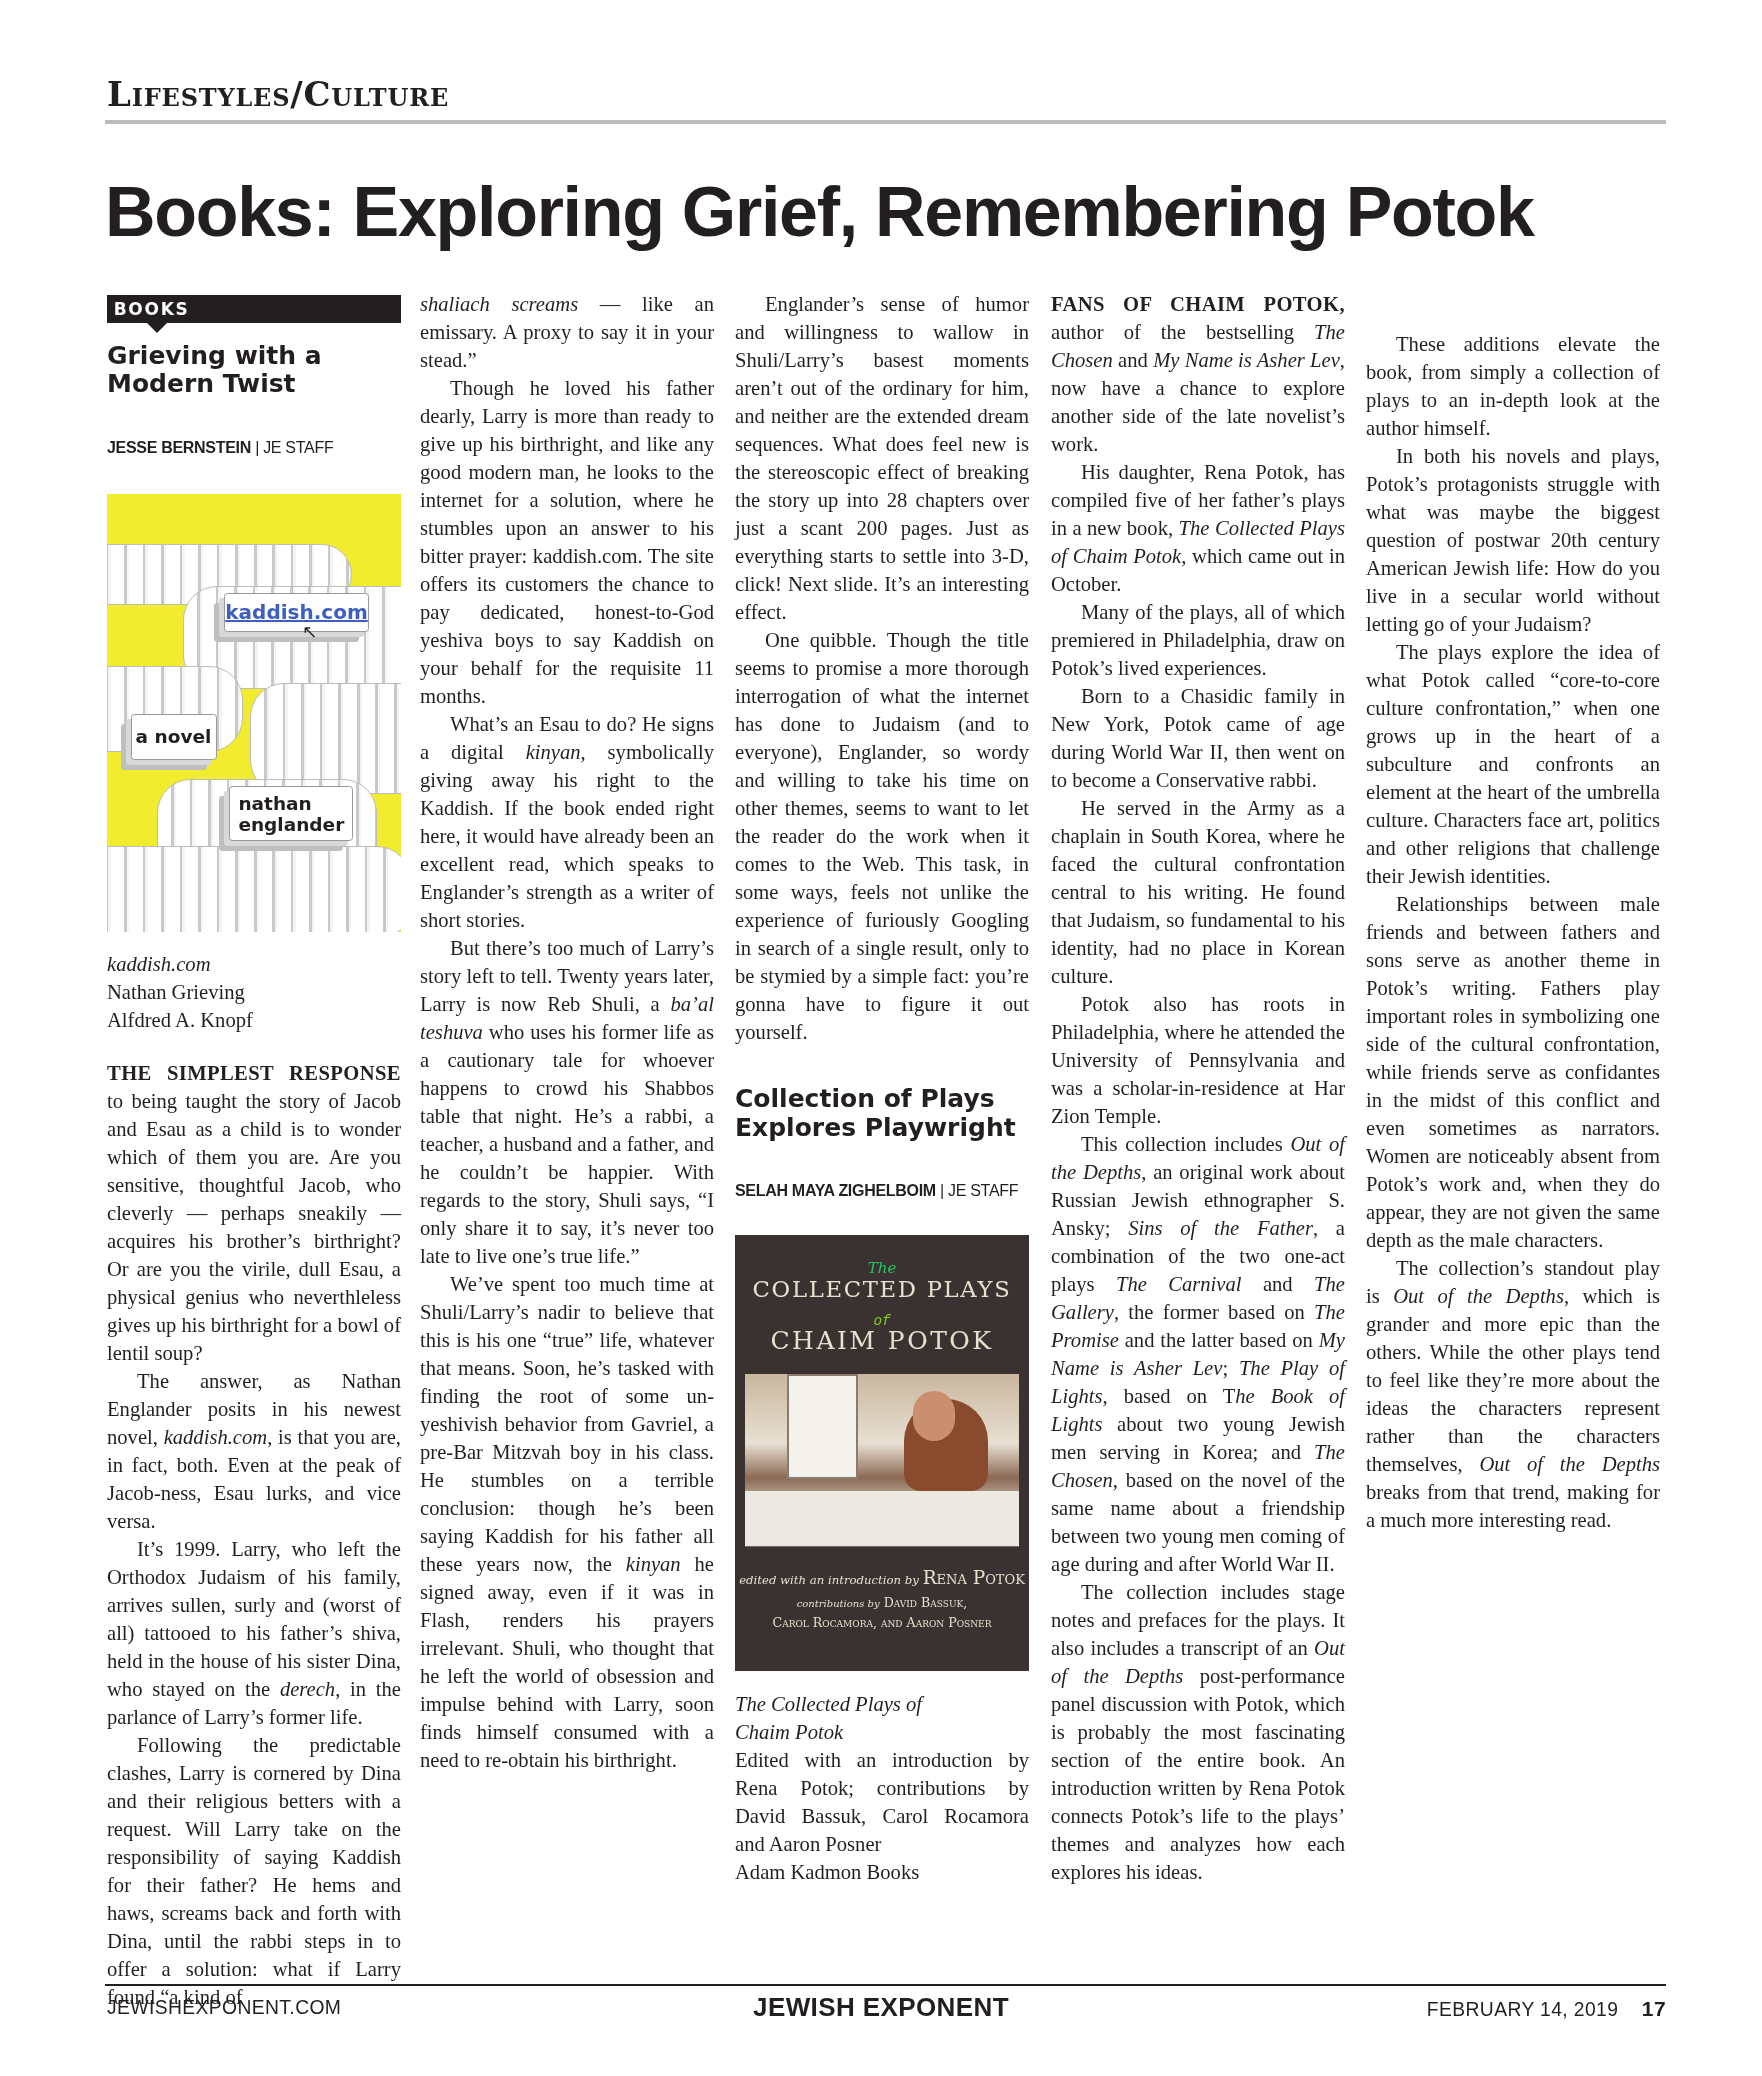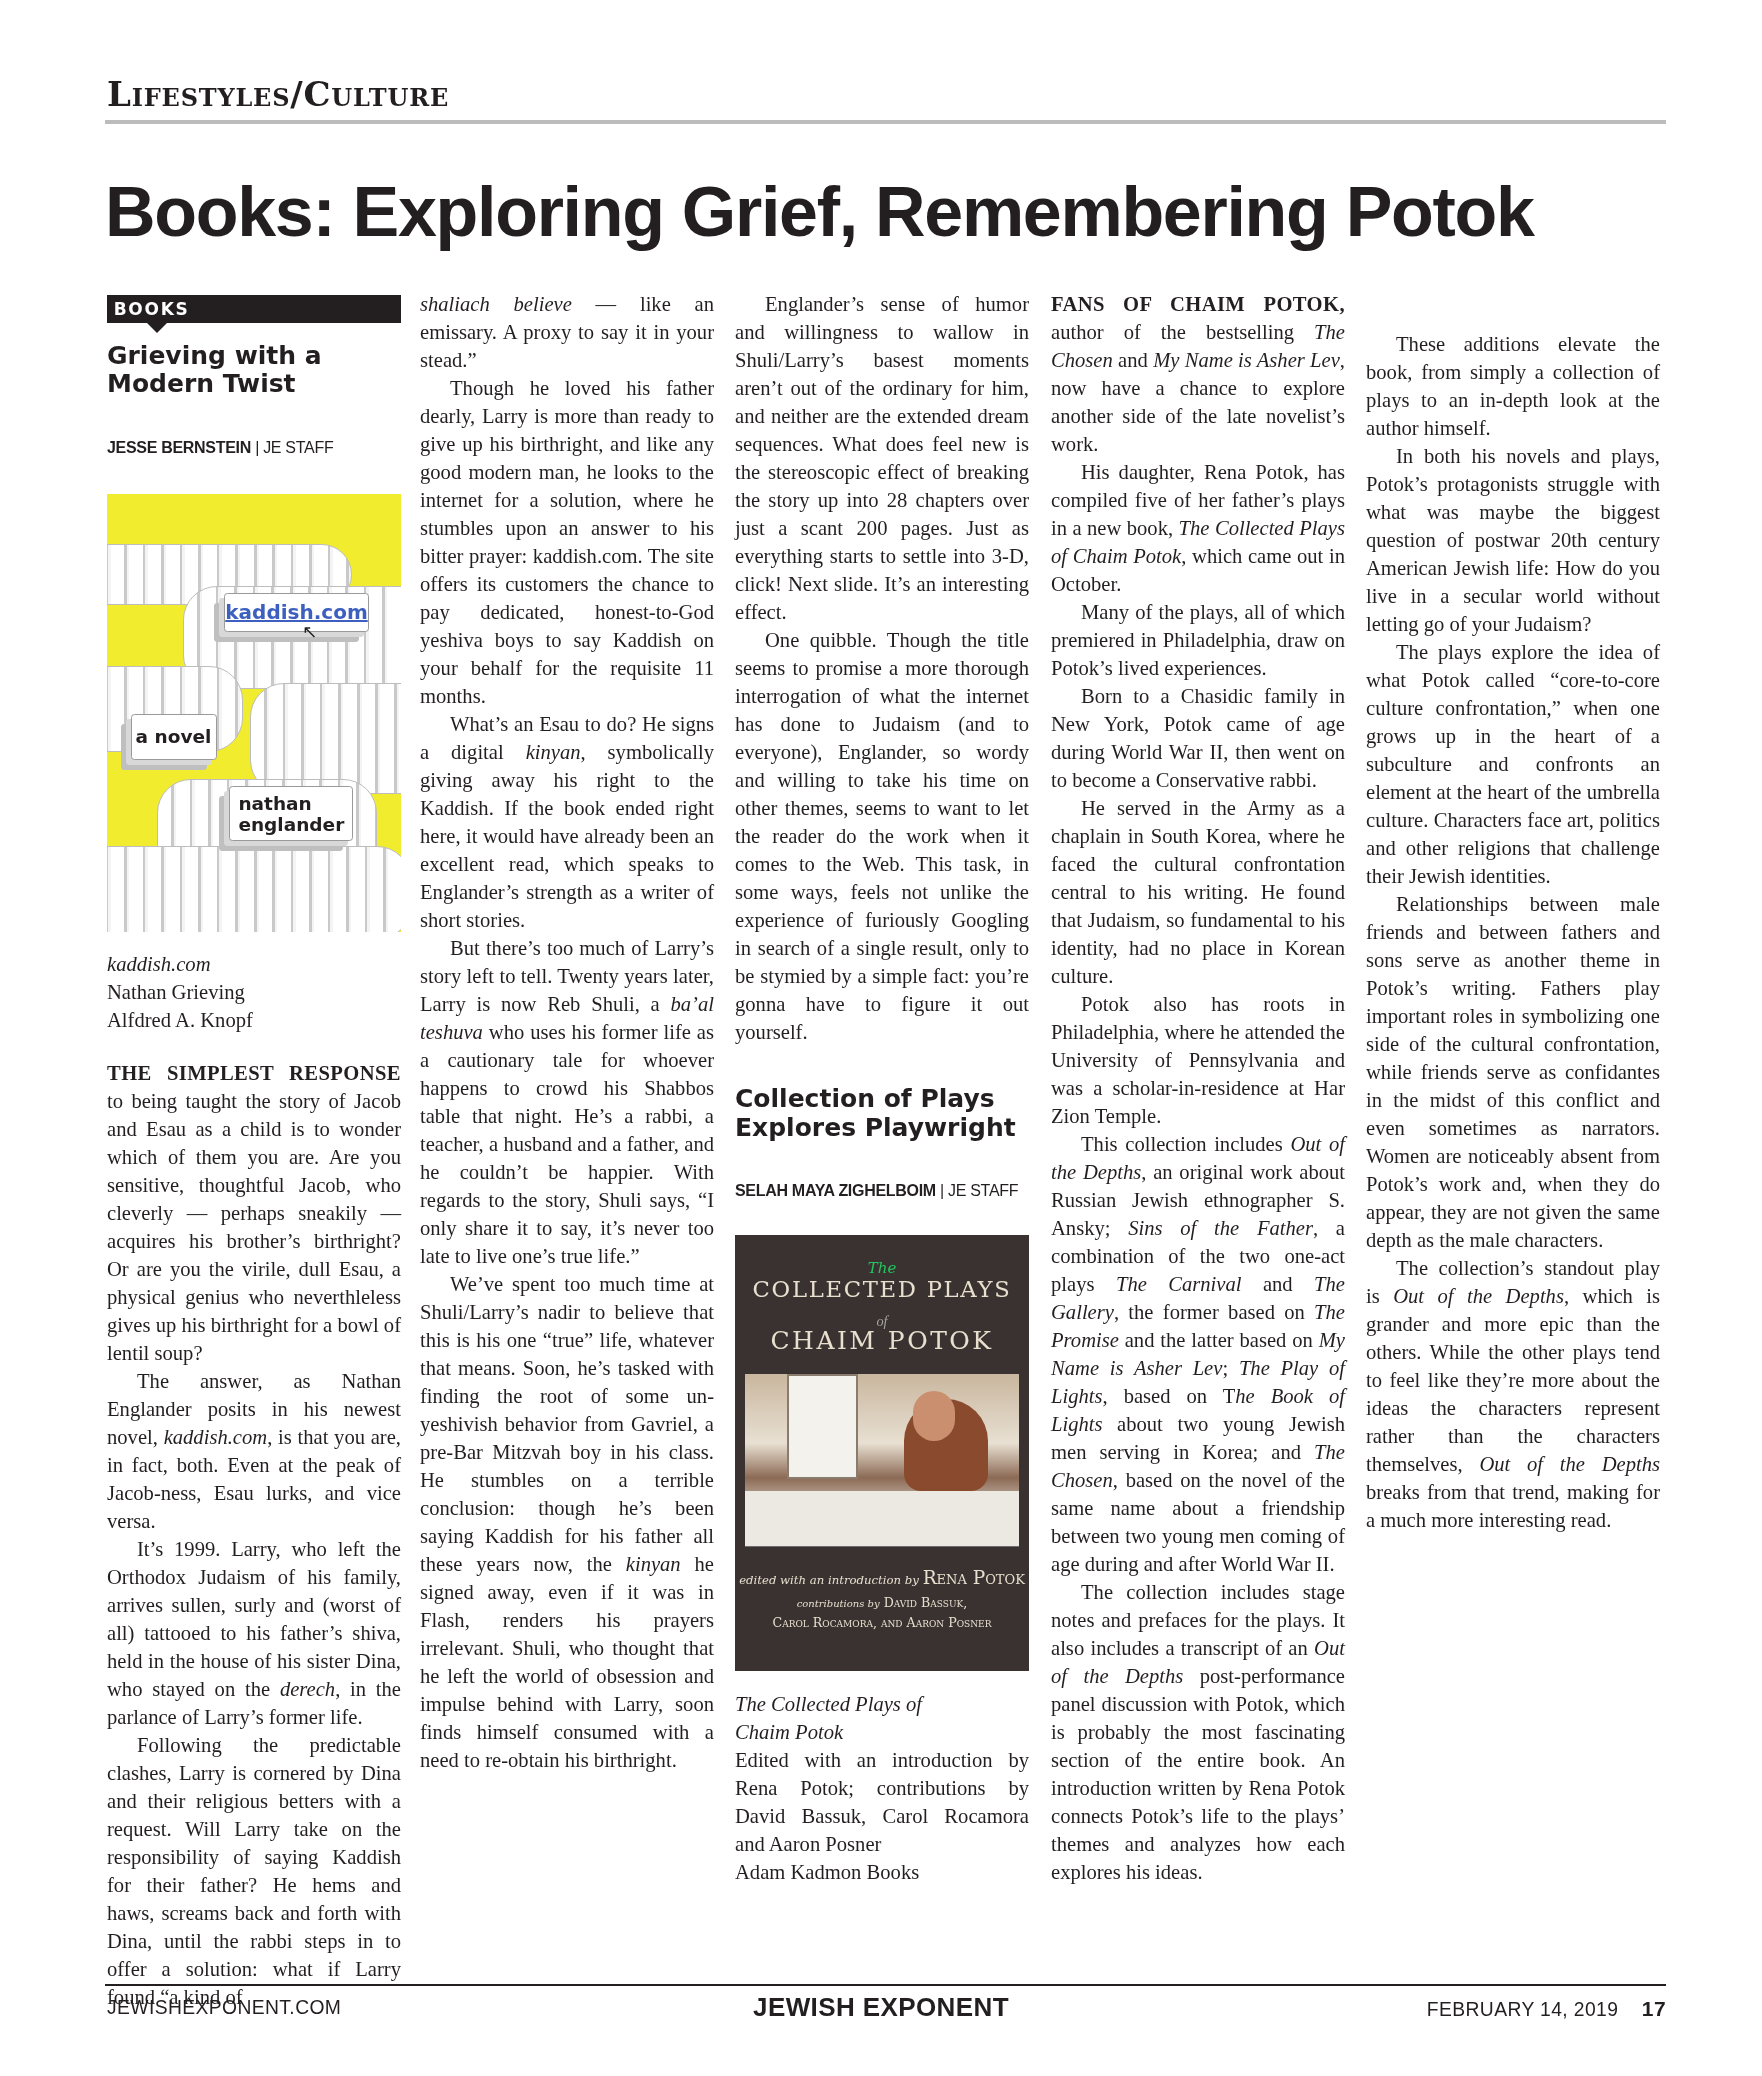--- a/index.html
+++ b/index.html
@@ -30,21 +30,21 @@
   .cover-kaddish .win { position: absolute; background: #ffffff; border: 0.8px solid #9a9a9a; box-shadow: -5px 5px 0 #d8d8d8, -10px 10px 0 #bfbfbf; border-radius: 3.4px; font-family: "DejaVu Sans", sans-serif; font-weight: bold; }
   .cover-kaddish .url { color: #3d5fbf; text-decoration: underline; font-size: 20px; }
   .cover-kaddish .cursor { position: absolute; font-size: 18.5px; color: #222; }
 
   .caption { margin-top: 18.5px; text-align: left; }
   .caption div { text-align: left; }
 
   .cover-potok { position: relative; width: 294px; height: 436px; margin-top: 30px; background: #3a3231; overflow: hidden; }
   .cover-potok .title-the { position: absolute; top: 18.5px; width: 100%; text-align: center; font-family: "DejaVu Serif", serif; font-style: italic; font-size: 15px; color: #22c55e; }
   .cover-potok .title-main { position: absolute; top: 40px; width: 100%; text-align: center; font-family: "DejaVu Serif", serif; font-size: 22.7px; letter-spacing: 1.7px; color: #e9dfcf; }
-  .cover-potok .title-of { position: absolute; top: 72px; width: 100%; text-align: center; font-family: Liberation Serif, serif; font-style: italic; font-size: 14.3px; color: #a3a3a3; }
+  .cover-potok .title-of { position: absolute; top: 72px; width: 100%; text-align: center; font-family: Liberation Mono, monospace; font-style: italic; font-size: 14.3px; color: #84cc16; }
   .cover-potok .title-name { position: absolute; top: 92px; width: 100%; text-align: center; font-family: "DejaVu Serif", serif; font-size: 25px; letter-spacing: 2.5px; color: #e9dfcf; }
   .cover-potok .photo { position: absolute; top: 139px; left: 10px; width: 274px; height: 173px; background: linear-gradient(180deg, #c9b69e 0%, #e8e0d2 40%, #8c6a55 60%, #d9d2c6 80%, #6d6a70 100%); }
   .cover-potok .photo .window { position: absolute; left: 42px; top: 0; width: 67px; height: 101px; background: #f4f2ec; border: 2.5px solid #8a7b6f; }
   .cover-potok .photo .man { position: absolute; left: 159px; top: 25px; width: 84px; height: 92px; border-radius: 42px 42px 17px 17px; background: #8a4a2e; }
   .cover-potok .photo .head { position: absolute; left: 168px; top: 17px; width: 42px; height: 50px; border-radius: 21px; background: #c98f6e; }
   .cover-potok .photo .desk { position: absolute; left: 0; top: 117px; width: 274px; height: 55px; background: #ece9e2; }
   .cover-potok .editor { position: absolute; top: 329px; width: 100%; text-align: center; font-family: "DejaVu Serif", serif; font-size: 11.7px; color: #e9dfcf; }
   .cover-potok .editor span { font-size: 18.5px; font-variant: small-caps; }
   .cover-potok .contrib { position: absolute; top: 359px; width: 100%; text-align: center; font-family: "DejaVu Serif", serif; font-size: 12.6px; line-height: 18.5px; color: #e9dfcf; font-variant: small-caps; }
 
@@ -93,21 +93,21 @@
     <div>Alfdred A. Knopf</div>
   </div>
 
   <p class="noindent" style="margin-top:25px;"><span class="lead">THE SIMPLEST RESPONSE</span> <span>to being taught the story of Jacob and Esau as a child is to wonder which of them you are. Are you sensitive, thoughtful Jacob, who cleverly — perhaps sneakily — acquires his brother’s birthright? Or are you the virile, dull Esau, a physical genius who neverthleless gives up his birthright for a bowl of lentil soup?</span></p>
   <p><span>The answer, as Nathan Englander posits in his newest novel, </span><i>kaddish.com</i><span>, is that you are, in fact, both. Even at the peak of Jacob-ness, Esau lurks, and vice versa.</span></p>
   <p><span>It’s 1999. Larry, who left the Orthodox Judaism of his family, arrives sullen, surly and (worst of all) tattooed to his father’s shiva, held in the house of his sister Dina, who stayed on the </span><i>derech</i><span>, in the parlance of Larry’s former life.</span></p>
   <p><span>Following the predictable clashes, Larry is cornered by Dina and their religious betters with a request. Will Larry take on the responsibility of saying Kaddish for their father? He hems and haws, screams back and forth with Dina, until the rabbi steps in to offer a solution: what if Larry found “a kind of </span></p>
 </div>
 
 <div class="col col2">
-  <p class="noindent"><i>shaliach believe</i><span> — like an emissary. A proxy to say it in your stead.”</span></p>
+  <p class="noindent"><i>shaliach screams</i><span> — like an emissary. A proxy to say it in your stead.”</span></p>
   <p>Though he loved his father dearly, Larry is more than ready to give up his birthright, and like any good modern man, he looks to the internet for a solution, where he stumbles upon an answer to his bitter prayer: kaddish.com. The site offers its customers the chance to pay dedicated, honest-to-God yeshiva boys to say Kaddish on your behalf for the requisite 11 months.</p>
   <p><span>What’s an Esau to do? He signs a digital </span><i>kinyan</i><span>, symbolically giving away his right to the Kaddish. If the book ended right here, it would have already been an excellent read, which speaks to Englander’s strength as a writer of short stories.</span></p>
   <p><span>But there’s too much of Larry’s story left to tell. Twenty years later, Larry is now Reb Shuli, a </span><i>ba’al teshuva</i><span> who uses his former life as a cautionary tale for whoever happens to crowd his Shabbos table that night. He’s a rabbi, a teacher, a husband and a father, and he couldn’t be happier. With regards to the story, Shuli says, “I only share it to say, it’s never too late to live one’s true life.”</span></p>
   <p><span>We’ve spent too much time at Shuli/Larry’s nadir to believe that this is his one “true” life, whatever that means. Soon, he’s tasked with finding the root of some un-yeshivish behavior from Gavriel, a pre-Bar Mitzvah boy in his class. He stumbles on a terrible conclusion: though he’s been saying Kaddish for his father all these years now, the </span><i>kinyan</i><span> he signed away, even if it was in Flash, renders his prayers irrelevant. Shuli, who thought that he left the world of obsession and impulse behind with Larry, soon finds himself consumed with a need to re-obtain his birthright.</span></p>
 </div>
 
 <div class="col col3">
   <p>Englander’s sense of humor and willingness to wallow in Shuli/Larry’s basest moments aren’t out of the ordinary for him, and neither are the extended dream sequences. What does feel new is the stereoscopic effect of breaking the story up into 28 chapters over just a scant 200 pages. Just as everything starts to settle into 3-D, click! Next slide. It’s an interesting effect.</p>
   <p>One quibble. Though the title seems to promise a more thorough interrogation of what the internet has done to Judaism (and to everyone), Englander, so wordy and willing to take his time on other themes, seems to want to let the reader do the work when it comes to the Web. This task, in some ways, feels not unlike the experience of furiously Googling in search of a single result, only to be stymied by a simple fact: you’re gonna have to figure it out yourself.</p>
 

